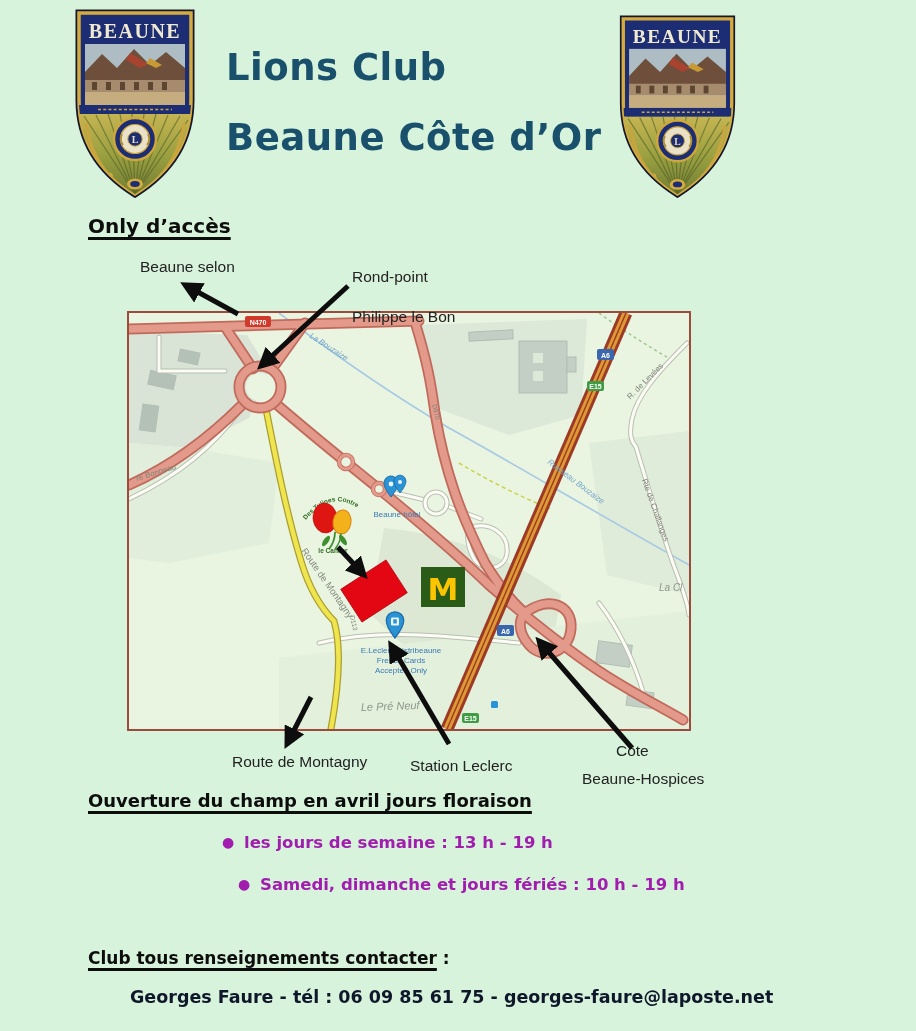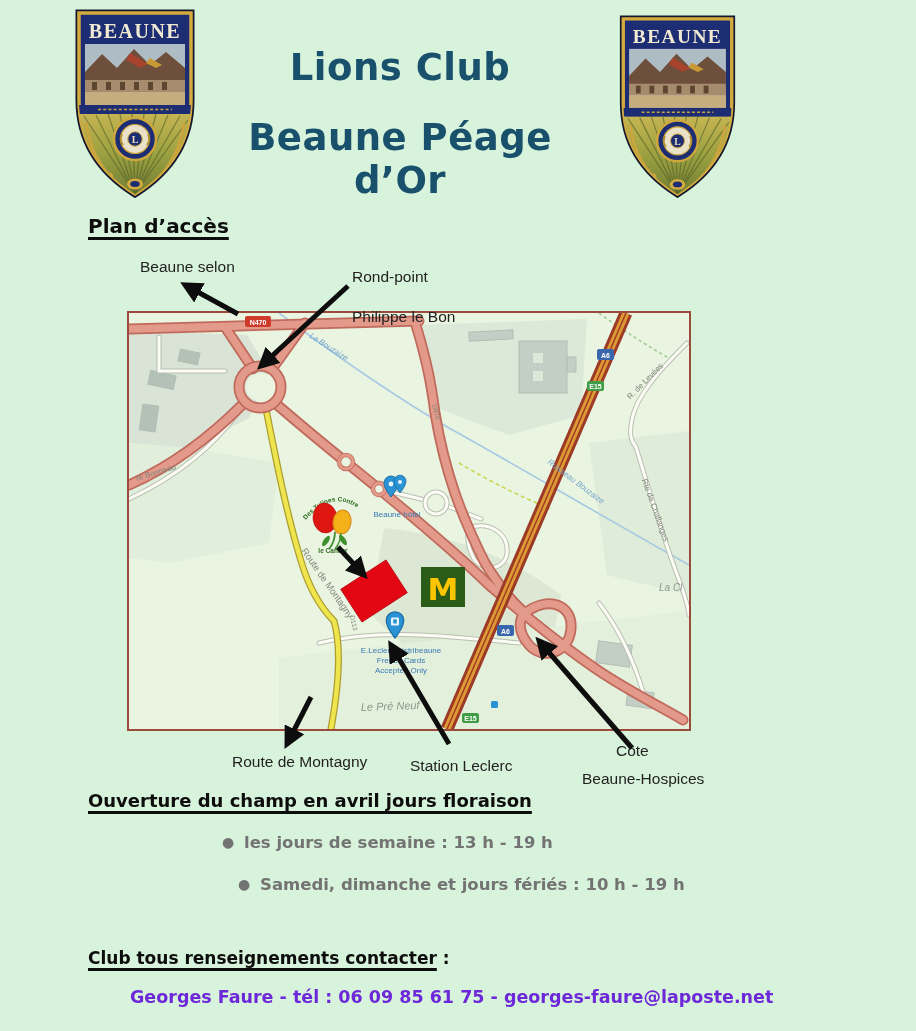--- a/index.html
+++ b/index.html
@@ -4,35 +4,35 @@
 <style>
   html,body{margin:0;padding:0;}
   body{
     width:916px;height:1031px;position:relative;overflow:hidden;
     background:#d8f3db;
     font-family:"Liberation Sans",sans-serif;color:#1a1a1a;
   }
   .abs{position:absolute;}
   
   .title-line{
-    position:absolute;left:210px;width:380px;text-align:center;
+    position:absolute;left:226px;width:380px;
     font-family:"DejaVu Sans",sans-serif;font-weight:bold;
     font-size:37px;color:#19506b;letter-spacing:.5px;
   }
   .badge-svg{position:absolute;}
   
   .h-underline{
     font-family:"DejaVu Sans",sans-serif;font-weight:bold;color:#0d0d0d;
     text-decoration:underline;text-decoration-thickness:2.5px;
     text-decoration-skip-ink:none;text-underline-offset:4px;
   }
   .callout{font-size:15.5px;color:#222;}
-  .bullet-row{position:absolute;font-family:"DejaVu Sans",sans-serif;font-weight:bold;font-size:16.5px;color:#737373;}
+  .bullet-row{position:absolute;font-family:"DejaVu Sans",sans-serif;font-weight:bold;font-size:16.5px;color:#a21caf;}
   .bullet-dot{display:inline-block;width:22px;font-size:14px;vertical-align:1px;}
-  .contact-line{position:absolute;font-family:"DejaVu Sans",sans-serif;font-weight:bold;font-size:17.5px;color:#6d28d9;}
+  .contact-line{position:absolute;font-family:"DejaVu Sans",sans-serif;font-weight:bold;font-size:17.5px;color:#0f172a;}
   
   #map-frame{
     position:absolute;left:127px;top:311px;width:560px;height:416px;
     border:2px solid #9c4a3c;background:#e9f4e1;z-index:1;
   }
   #map-frame svg{display:block;font-family:"Liberation Sans",sans-serif;}
   .rc{stroke:#c06a5c;stroke-width:11;fill:none;stroke-linecap:round;}
   .rf{stroke:#e39a8a;stroke-width:7.5;fill:none;stroke-linecap:round;}
   .yc{stroke:#ac9d2e;stroke-width:7;fill:none;stroke-linecap:round;}
   .yf{stroke:#eee54f;stroke-width:4.5;fill:none;stroke-linecap:round;}
@@ -123,23 +123,23 @@
 </svg>
 
 <svg class="badge-svg" style="left:70px;top:8px" width="130" height="190">
   <use href="#crest" xlink:href="#crest"></use>
 </svg>
 <svg class="badge-svg" style="left:612px;top:14px" width="131" height="184" viewBox="0 0 130 190">
   <use href="#crest" xlink:href="#crest"></use>
 </svg>
 
 <div class="title-line" style="top:46px">Lions Club</div>
-<div class="title-line" style="top:116px">Beaune Péage d’Or</div>
-
-<div class="abs h-underline lbl-abs" style="left:88px;top:214px;font-size:20px">Plan d’accès</div>
+<div class="title-line" style="top:116px">Beaune Côte d’Or</div>
+
+<div class="abs h-underline lbl-abs" style="left:88px;top:214px;font-size:20px">Only d’accès</div>
 
 <div class="abs callout lbl-abs" style="left:140px;top:258px">Beaune selon</div>
 <div class="abs callout lbl-abs" style="left:352px;top:268px">Rond-point</div>
 <div class="abs callout lbl-abs" style="left:352px;top:308px">Philippe le Bon</div>
 
 <div id="map-frame">
 <svg width="560" height="416" viewBox="0 0 560 416" xmlns="http://www.w3.org/2000/svg" xmlns:xlink="http://www.w3.org/1999/xlink">
   <defs>
     <path id="rd-top" d="M0,16 L290,8"></path>
     <path id="rd-branch" d="M286,9 C298,48 302,70 306,100 C316,160 332,202 356,250 C372,276 384,290 396,300"></path>

